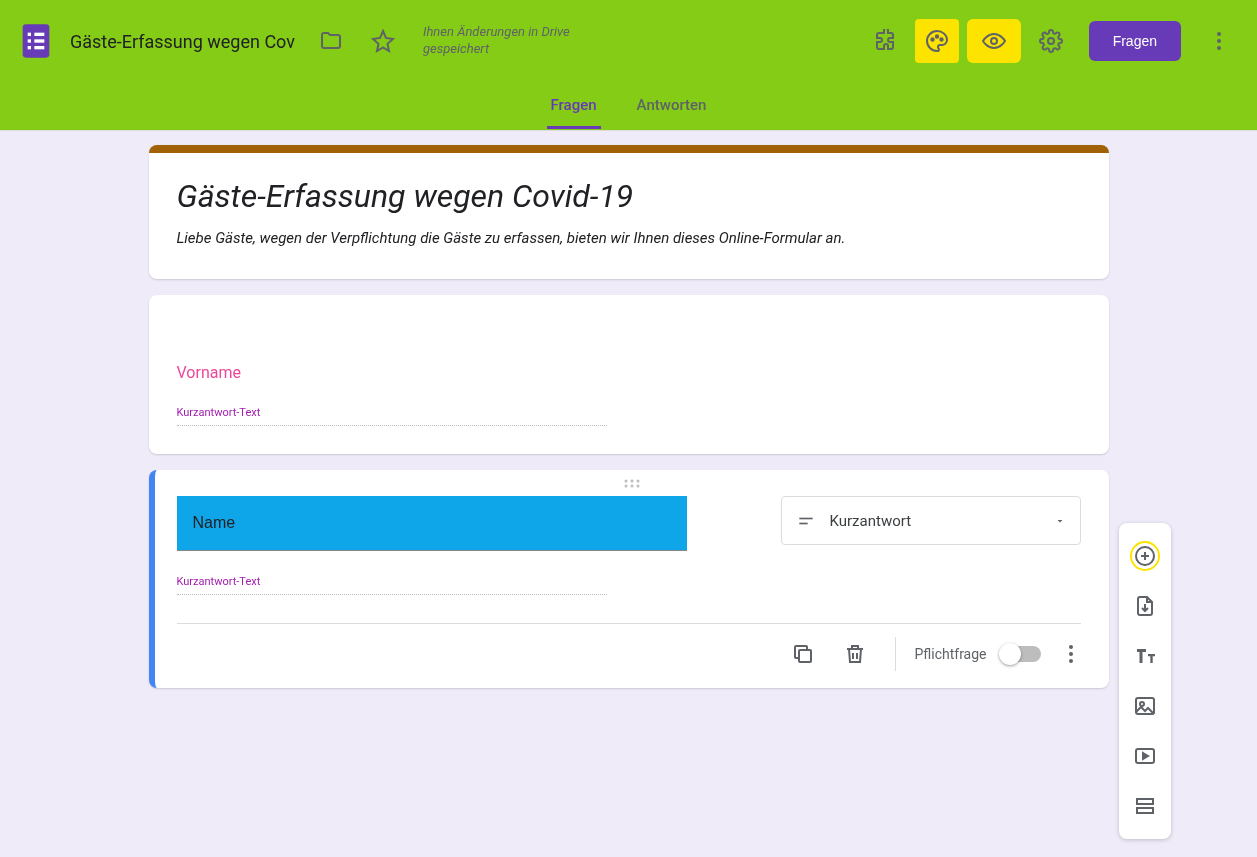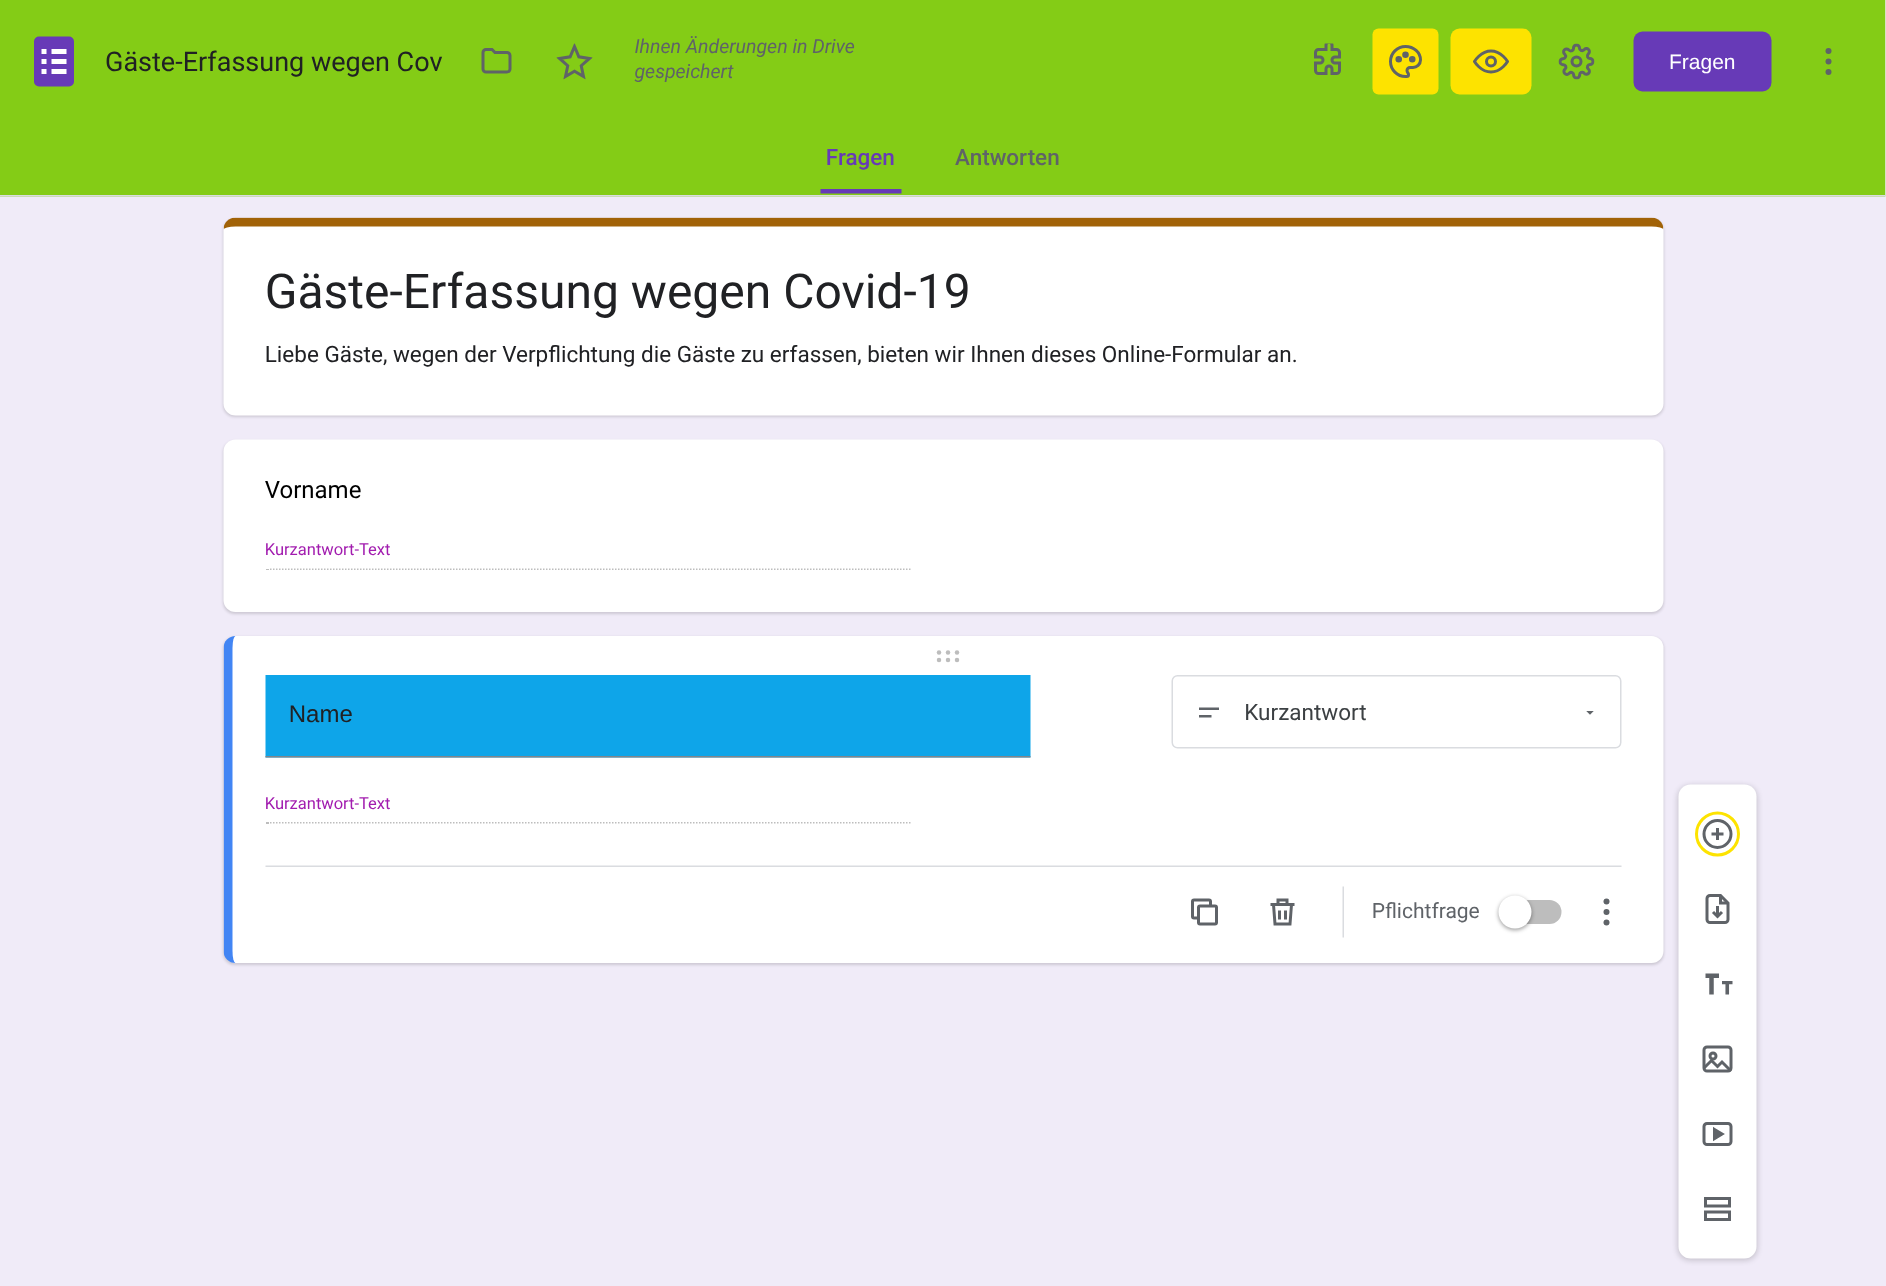--- a/index.html
+++ b/index.html
@@ -19,26 +19,26 @@
 
 .tabs { display: flex; justify-content: center; gap: 32px; height: 49px; align-items: flex-start; padding-top: 6px; border-bottom: 1px solid #dadce0;}
 .tab { font-size: 15px; color: #5f6368; padding: 8px 4px 12px; cursor: pointer; font-weight:500;}
 .tab.active { color: #673ab7; border-bottom: 3px solid #673ab7; }
 
 
 .canvas { position: relative; padding-top: 14px; display:flex; justify-content:center;}
 .form-col { width: 960px; display:flex; flex-direction:column; gap:16px;}
 
 .card { background:#fff; border-radius:8px; box-shadow:0 1px 2px rgba(0,0,0,0.15); position:relative;}
-.card-header { border-top:6px solid #a16207; padding: 24px 28px 32px;}
+.card-header { border-top:8px solid #a16207; padding: 24px 28px 32px; font-style: italic;}
 .form-title { font-size:32px; color:#202124; margin-bottom:14px;}
 .form-desc { font-size:15px; color:#202124;}
 
 .card-q { padding: 24px 28px 28px;}
-.q-label { font-size:16px; color:#000000; margin-bottom:24px;}
+.q-label { font-size:16px; color:#ec4899; margin-bottom:24px;margin-top:44px;}
 .short-ans-ph { width:430px; border-bottom:1px dotted #bdbdbd; padding-bottom:6px; color:#a21caf; font-size:11px;}
 
 .card-active { border-left:6px solid #4285f4; padding: 0 0 12px 0;}
 .drag-handle { height:26px; display:flex; justify-content:center; align-items:center; cursor:move;}
 .drag-handle svg { color:#bdbdbd; }
 .active-row1 { display:flex; gap:24px; padding:0 28px 0 22px; align-items:flex-start;}
 .q-title-input { flex:1; max-width:510px; background:#0ea5e9; border:none; border-bottom:1px solid #80868b; padding:18px 16px; font-size:16px; color:#202124; outline:none;}
 .type-select { width:300px; height:49px; border:1px solid #dadce0; border-radius:4px; display:flex; align-items:center; padding:0 14px; cursor:pointer; gap:14px; color:#3c4043; font-size:15px; margin-left:auto;}
 .type-select .chev { margin-left:auto; color:#5f6368;}
 .active-shortans { padding: 24px 28px 22px 22px;}

